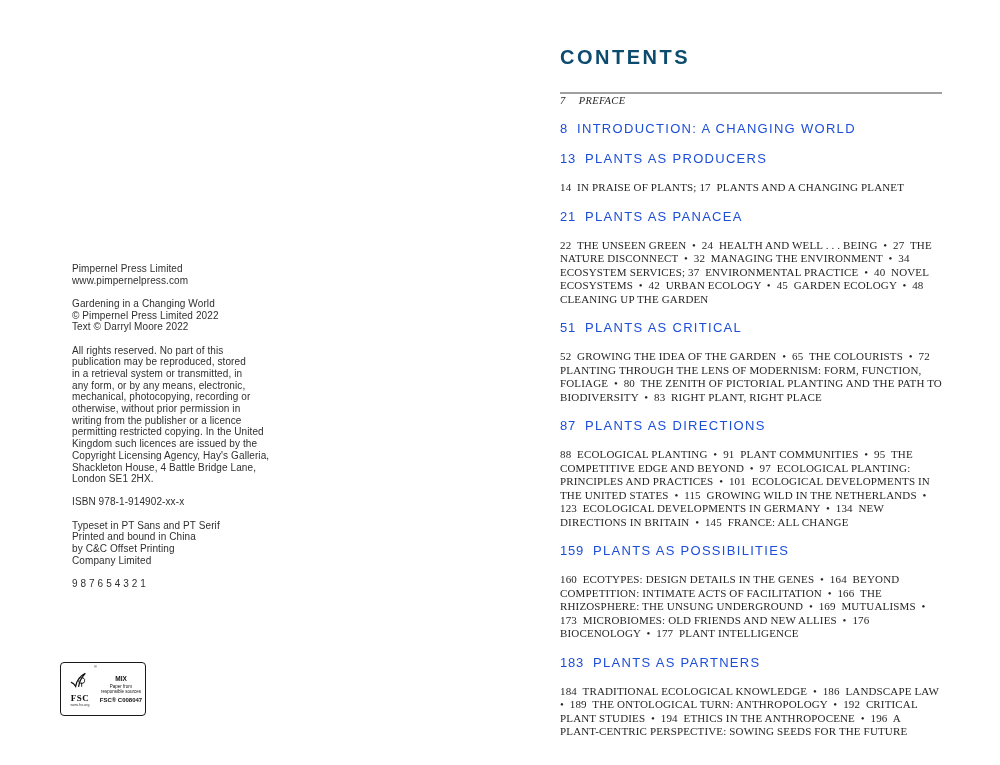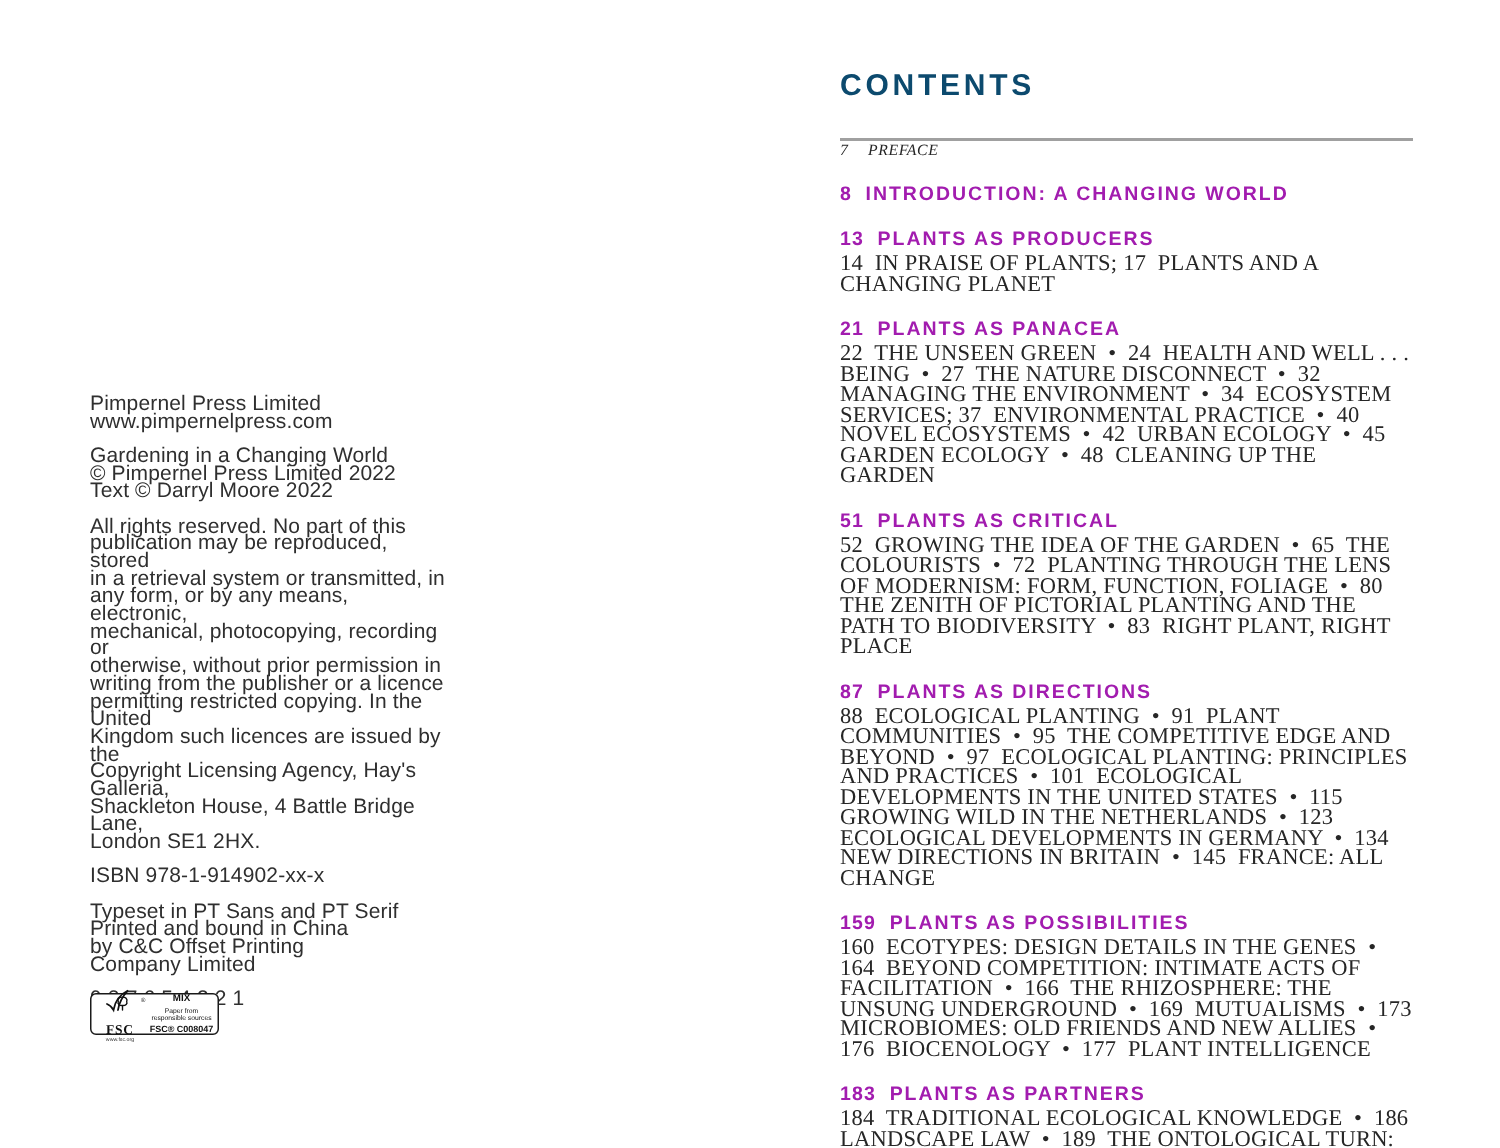--- a/index.html
+++ b/index.html
@@ -14,40 +14,40 @@
   #spread {
     position: relative;
     width: 1000px;
     height: 765px;
     background: #ffffff;
   }
 
   
   .colophon {
     position: absolute;
-    left: 60px;
+    left: 72px;
     top: 263px;
     width: 238px;
     color: #2f2f2f;
-    font-size: 14px;
+    font-size: 10px;
     line-height: 11.7px;
     letter-spacing: 0.1px;
   }
   .colo-block {
     margin: 0 0 11.5px 0;
     white-space: pre-line;
   }
 
   
   .fsc {
     position: absolute;
     left: 60px;
     top: 662px;
     width: 86px;
-    height: 28px;
+    height: 54px;
     border: 1.5px solid #1a1a1a;
     border-radius: 4px;
     box-sizing: border-box;
     display: flex;
     align-items: stretch;
     background: #fff;
     color: #111;
   }
   .fsc-left {
     width: 34px;
@@ -130,30 +130,30 @@
     font-size: 10.5px;
     line-height: 13px;
     letter-spacing: 0.4px;
     color: #262626;
     font-style: italic;
   }
   .toc-minor .num { margin-right: 13px; }
   .toc-chapter {
     margin-top: 14px;
     font-size: 13px;
-    font-weight: bold;
+    font-weight: normal;
     letter-spacing: 1.3px;
     line-height: 16px;
-    color: #a21caf;
+    color: #1d4ed8;
   }
   .toc-chapter .num { margin-right: 9px; letter-spacing: 0.8px; }
   .toc-sub {
-    margin-top: 3px;
-    font-family: "Liberation Serif", serif;
-    font-size: 15px;
+    margin-top: 14px;
+    font-family: "Liberation Serif", serif;
+    font-size: 11px;
     line-height: 13.5px;
     letter-spacing: 0.15px;
     color: #262626;
     white-space: pre-wrap;
   }
   .toc-endmatter {
     margin-top: 32px;
     font-family: "Liberation Serif", serif;
     font-size: 11.5px;
     line-height: 14.3px;

